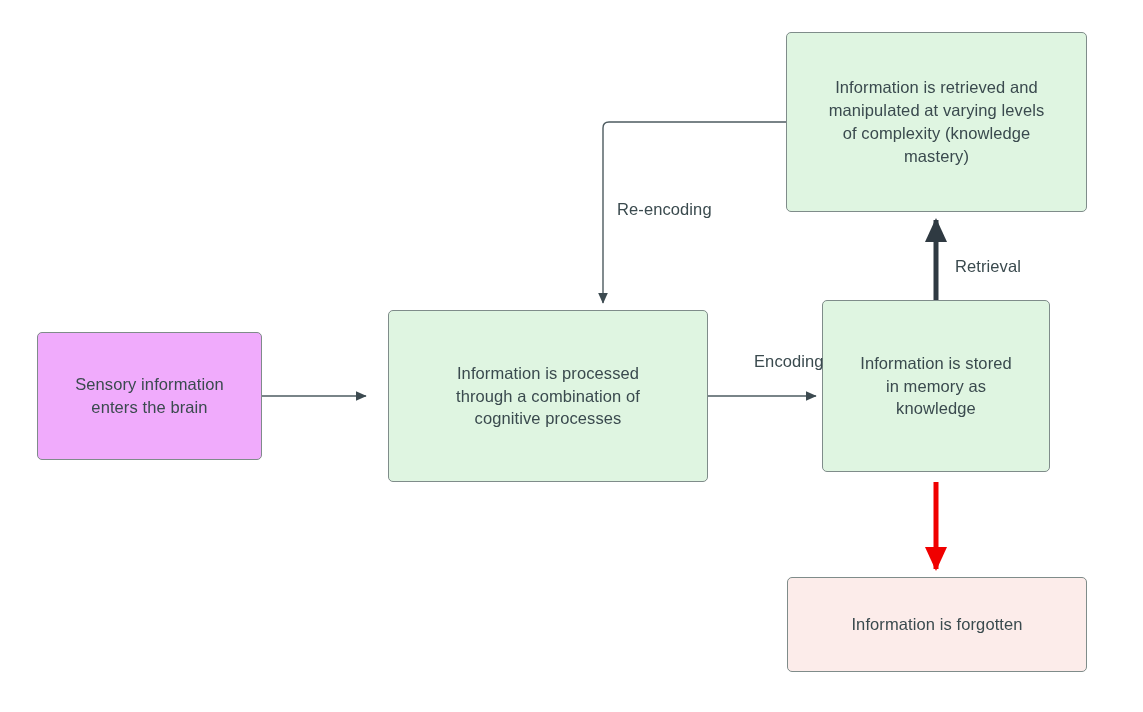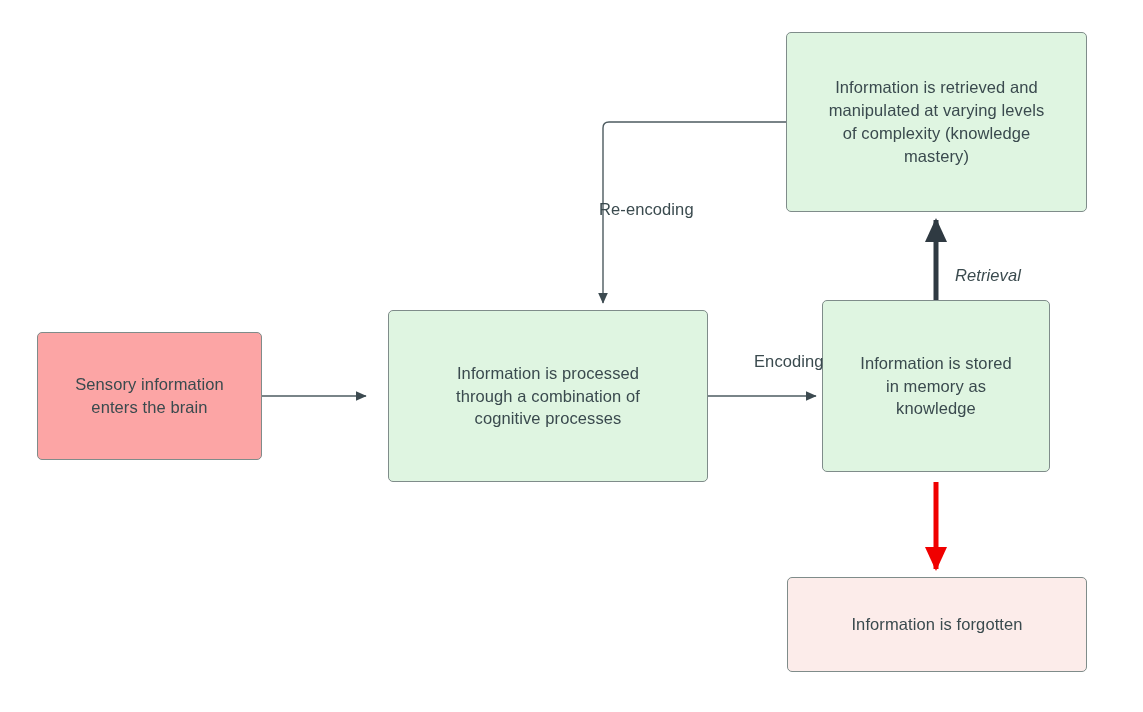--- a/index.html
+++ b/index.html
@@ -31,21 +31,21 @@
     color: #3a4a4e;
     letter-spacing: 0.1px;
     padding: 14px 10px;
     z-index: 3;
   }
   .node-green {
     background: #dff5e1;
     border: 1.2px solid #7f8c8a;
   }
   .node-white {
-    background: #fca5a5;
+    background: #f0abfc;
     border: 1.2px solid #7f8c8a;
   }
   .node-red {
     background: #fcecea;
     border: 1.2px solid #7f8c8a;
   }
   .node .node-text {
     display: block;
     white-space: pre-line;
   }
@@ -129,17 +129,17 @@
 of complexity (knowledge
 mastery)</span>
   </div>
 
   <div class="node node-red" style="left:787px; top:577px; width:300px; height:95px;">
     <span class="node-text">Information is forgotten</span>
   </div>
 
   <div class="edge-label" style="left:754px; top:352px;">Encoding</div>
 
-  <div class="edge-label" style="left:955px; top:266px;font-style:italic;">Retrieval</div>
+  <div class="edge-label" style="left:955px; top:257px;">Retrieval</div>
 
-  <div class="edge-label" style="left:599px; top:200px;">Re-encoding</div>
+  <div class="edge-label" style="left:617px; top:200px;">Re-encoding</div>
 
 </div>
 
 </body></html>

